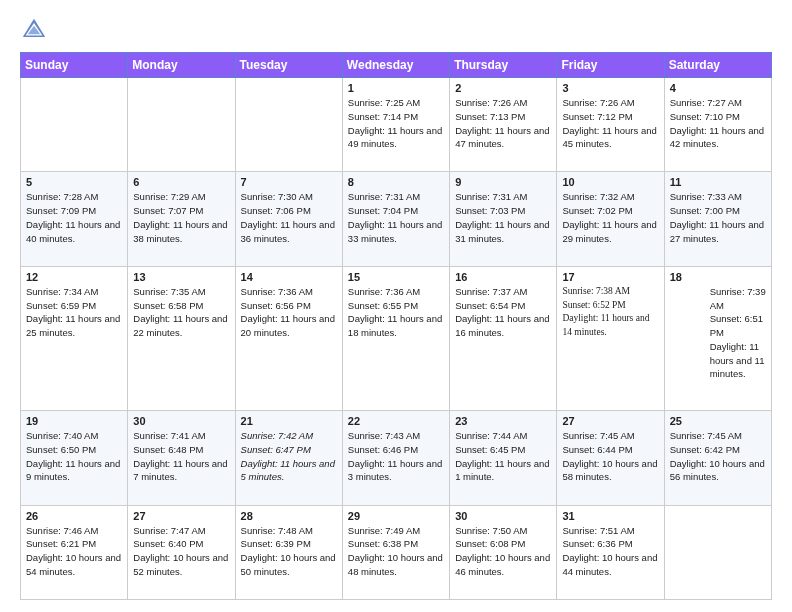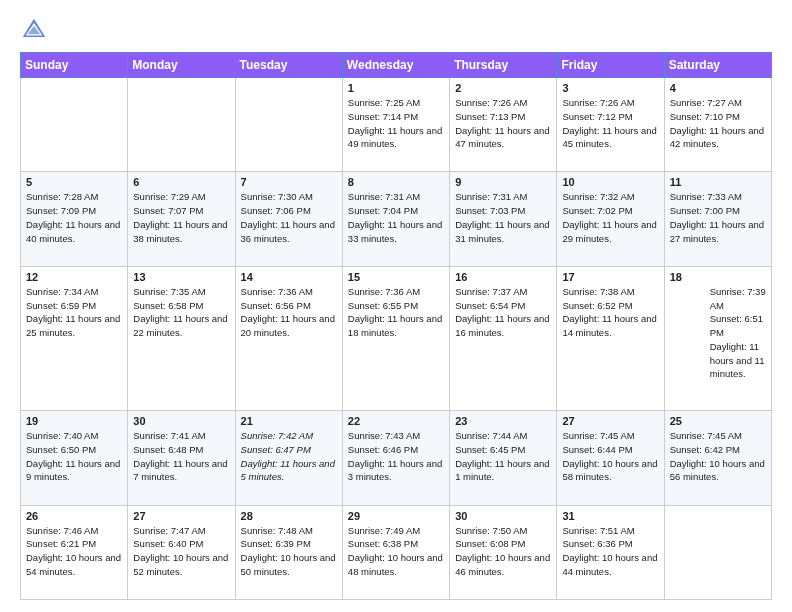--- a/index.html
+++ b/index.html
@@ -234,21 +234,21 @@
 Daylight: 11 hours and 18 minutes.</div>
           </td>
           <td>
             <span class="day-num">16</span>
             <div class="day-info" style="white-space: pre-line;">Sunrise: 7:37 AM
 Sunset: 6:54 PM
 Daylight: 11 hours and 16 minutes.</div>
           </td>
           <td>
             <span class="day-num">17</span>
-            <div class="day-info" style="white-space: pre-line;">Sunrise: 7:38 AM
+            <div class="day-info" style="white-space: pre-line; font-family: Liberation Serif, serif;">Sunrise: 7:38 AM
 Sunset: 6:52 PM
 Daylight: 11 hours and 14 minutes.</div>
           </td>
           <td>
             <span class="day-num">18</span>
             <div class="day-info" style="white-space: pre-line; margin-left: 40px;">Sunrise: 7:39 AM
 Sunset: 6:51 PM
 Daylight: 11 hours and 11 minutes.</div>
           </td>
         </tr>

